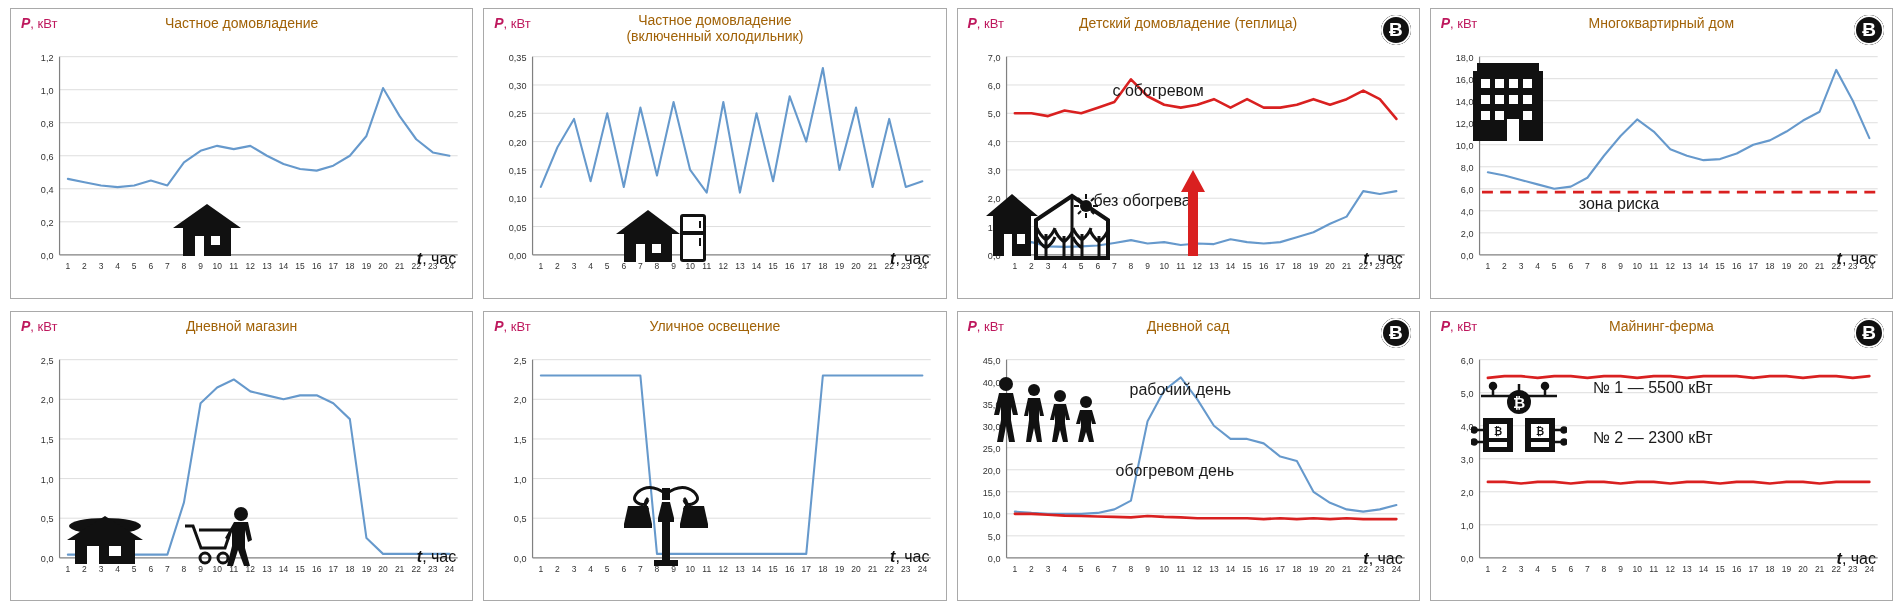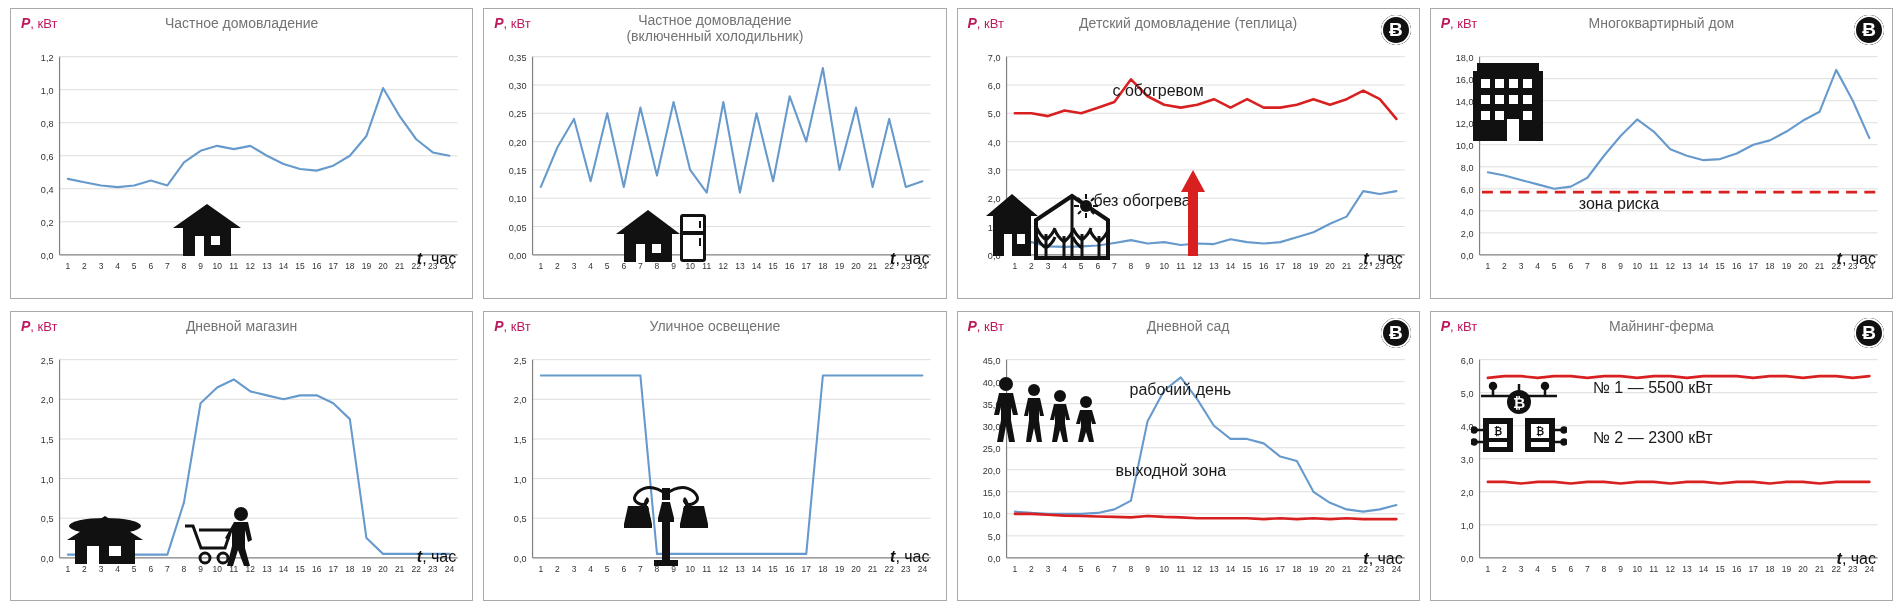--- a/index.html
+++ b/index.html
@@ -41,21 +41,21 @@
     width: 100%;
     height: 100%;
   }
   .title {
     position: absolute;
     top: 6px;
     left: 0;
     right: 0;
     text-align: center;
     font-size: 14px;
-    color: #737373;
+    color: #a16207;
     line-height: 1.15;
     pointer-events: none;
   }
   .title.two-line { top: 3px; }
   .ylabel {
     position: absolute;
     top: 6px;
     left: 10px;
     font-size: 13px;
     color: #be185d;
@@ -601,21 +601,21 @@
               <text x="361.16666666666663" y="207" text-anchor="middle" font-size="7" fill="#333">24</text>
               <polyline points="46.833333333333336,159.13333333333333 60.5,160.18666666666667 74.16666666666666,160.88888888888889 87.83333333333333,160.88888888888889 101.49999999999999,160.88888888888889 115.16666666666666,160.18666666666667 128.83333333333334,157.3777777777778 142.50000000000003,150.35555555555555 156.16666666666666,87.15555555555555 169.83333333333334,62.57777777777778 183.5,52.04444444444445 197.16666666666669,69.6 210.83333333333334,90.66666666666667 224.5,101.2 238.16666666666669,101.2 251.83333333333334,104.71111111111112 265.49999999999994,115.24444444444445 279.1666666666667,118.75555555555556 292.8333333333333,143.33333333333334 306.5,152.11111111111111 320.16666666666663,157.3777777777778 333.8333333333333,159.13333333333333 347.5,157.3777777777778 361.16666666666663,153.86666666666667" fill="none" stroke="#6699cc" stroke-width="1.7" stroke-linejoin="round" stroke-linecap="round" stroke-dasharray="none"></polyline>
               <polyline points="46.833333333333336,160.88888888888889 60.5,160.88888888888889 74.16666666666666,161.5911111111111 87.83333333333333,162.29333333333335 101.49999999999999,162.64444444444445 115.16666666666666,162.99555555555554 128.83333333333334,163.34666666666666 142.50000000000003,163.6977777777778 156.16666666666666,162.64444444444445 169.83333333333334,163.34666666666666 183.5,163.6977777777778 197.16666666666669,164.4 210.83333333333334,164.4 224.5,164.4 238.16666666666669,164.4 251.83333333333334,165.10222222222222 265.49999999999994,164.4 279.1666666666667,165.10222222222222 292.8333333333333,164.4 306.5,165.10222222222222 320.16666666666663,164.4 333.8333333333333,165.10222222222222 347.5,165.10222222222222 361.16666666666663,165.10222222222222" fill="none" stroke="#d92020" stroke-width="2.1" stroke-linejoin="round" stroke-linecap="round" stroke-dasharray="none"></polyline>
             </g>
         </svg>
       </div>
       <div class="ylabel"><i>P</i><span>, кВт</span></div>
       <div class="title">Дневной сад</div>
       <div class="btc">Ƀ</div>
       <div class="annot" style="left:172px; top:58px;">рабочий день</div>
-      <div class="annot" style="left:158px; top:139px;">выходной зона</div>
+      <div class="annot" style="left:158px; top:139px;">обогревом день</div>
       <div class="xlabel" style="right:16px; bottom:32px;"><i>t</i><span>, час</span></div>
       <div class="pictogram" style="left:32px; top:64px;">
         <svg width="116" height="68" viewBox="0 0 116 68">
           <g fill="#111">
             <circle cx="16" cy="8" r="7"></circle>
             <path d="M9 17 h14 l5 22 h-5 l-2 -8 v13 l4 22 h-6 l-3 -16 -3 16 h-6 l4 -22 v-13 l-2 8 h-5 z"></path>
             <circle cx="44" cy="14" r="6"></circle>
             <path d="M38 22 h12 l4 18 h-4 l-1 -6 v10 l3 22 h-5 l-3 -14 -3 14 h-5 l3 -22 v-10 l-1 6 h-4 z"></path>
             <circle cx="70" cy="20" r="6"></circle>
             <path d="M64 28 h12 l4 16 h-4 l-1 -5 v8 l3 19 h-5 l-3 -12 -3 12 h-5 l3 -19 v-8 l-1 5 h-4 z"></path>

